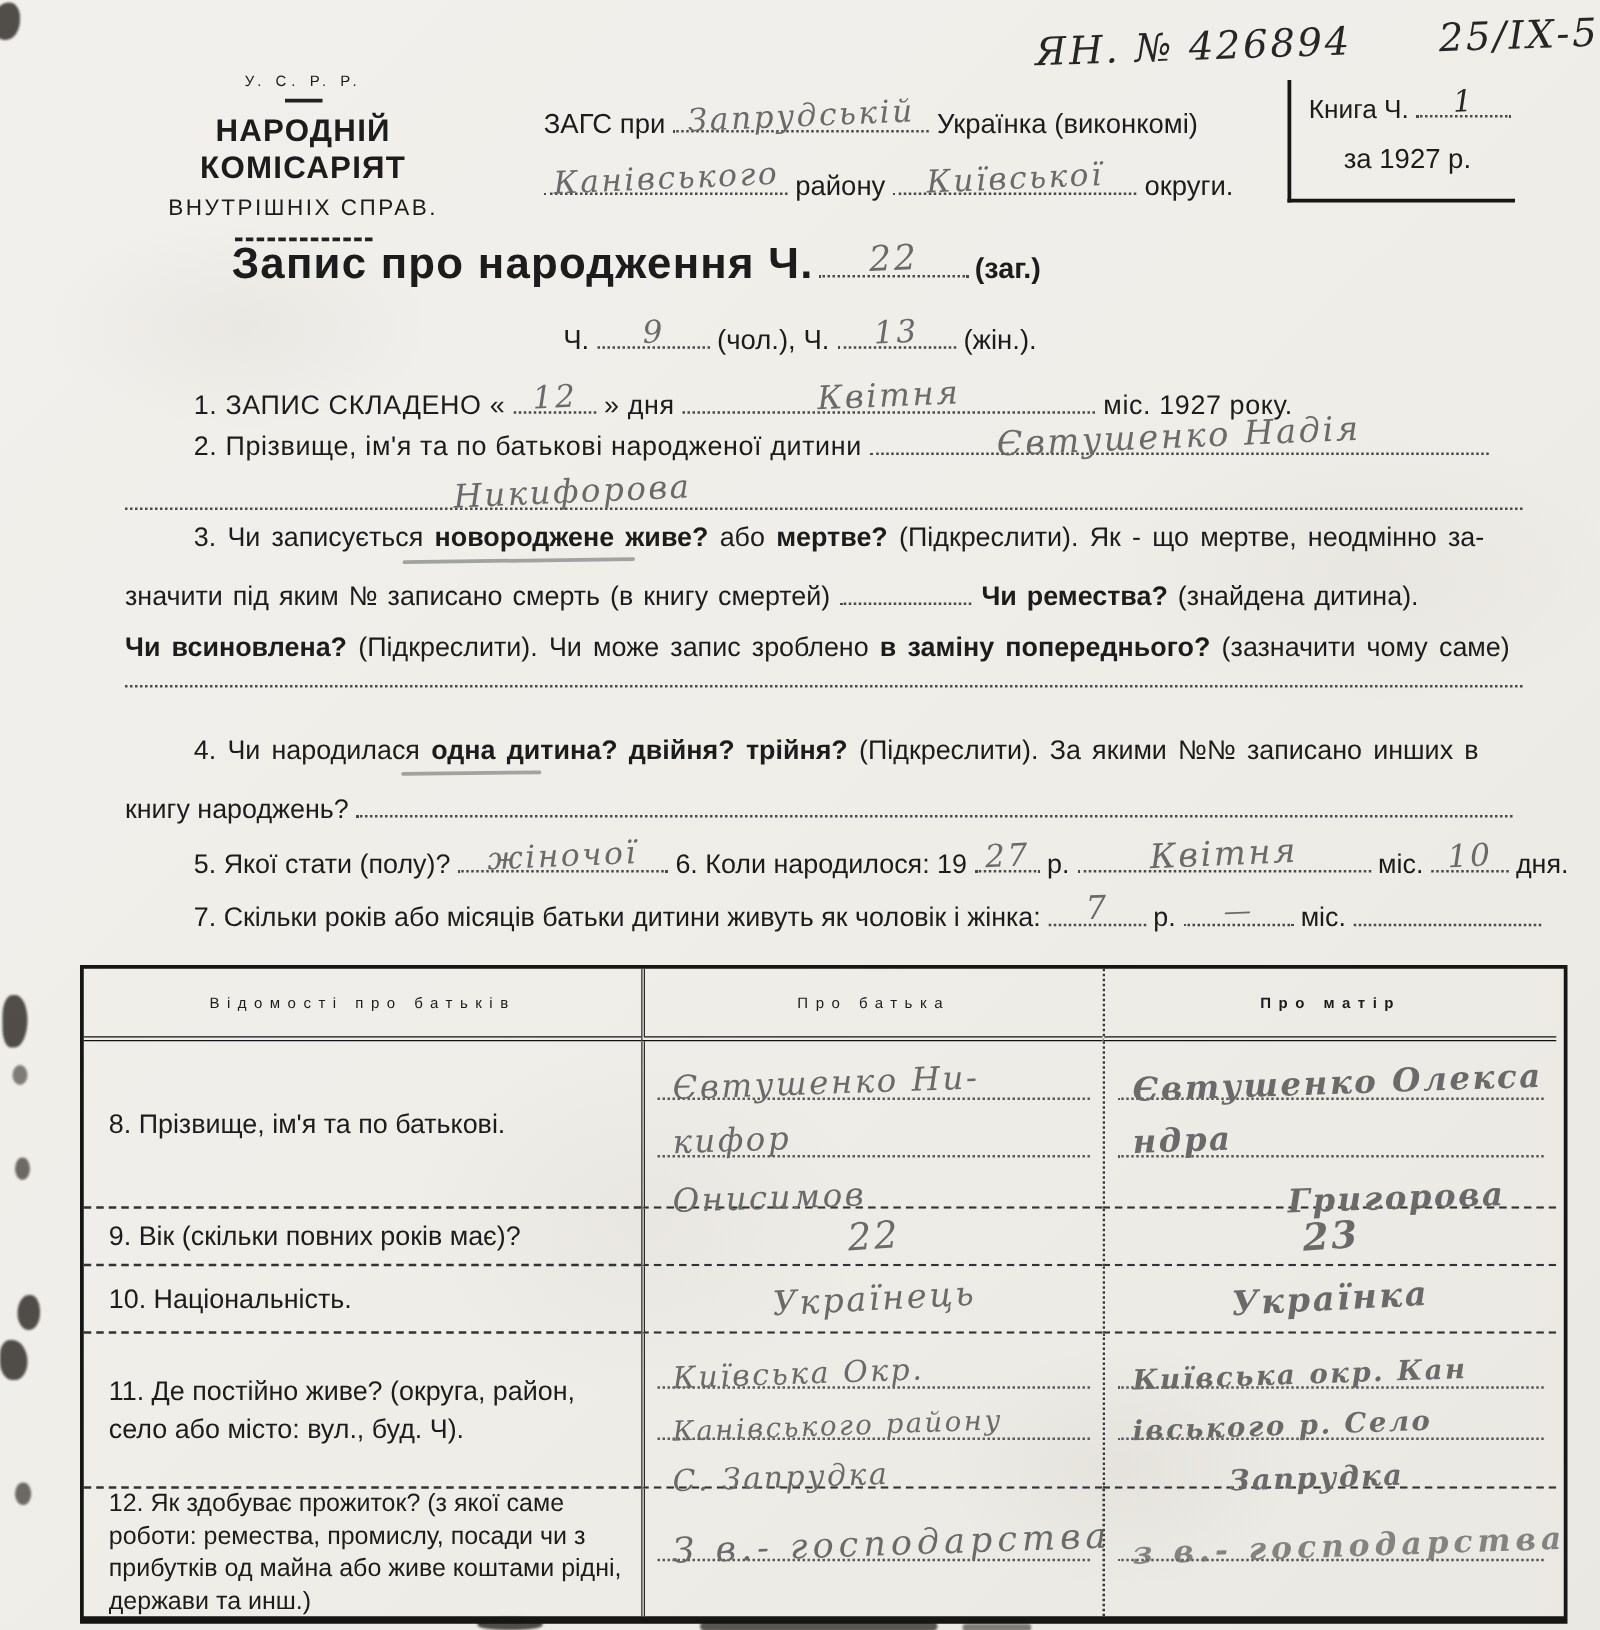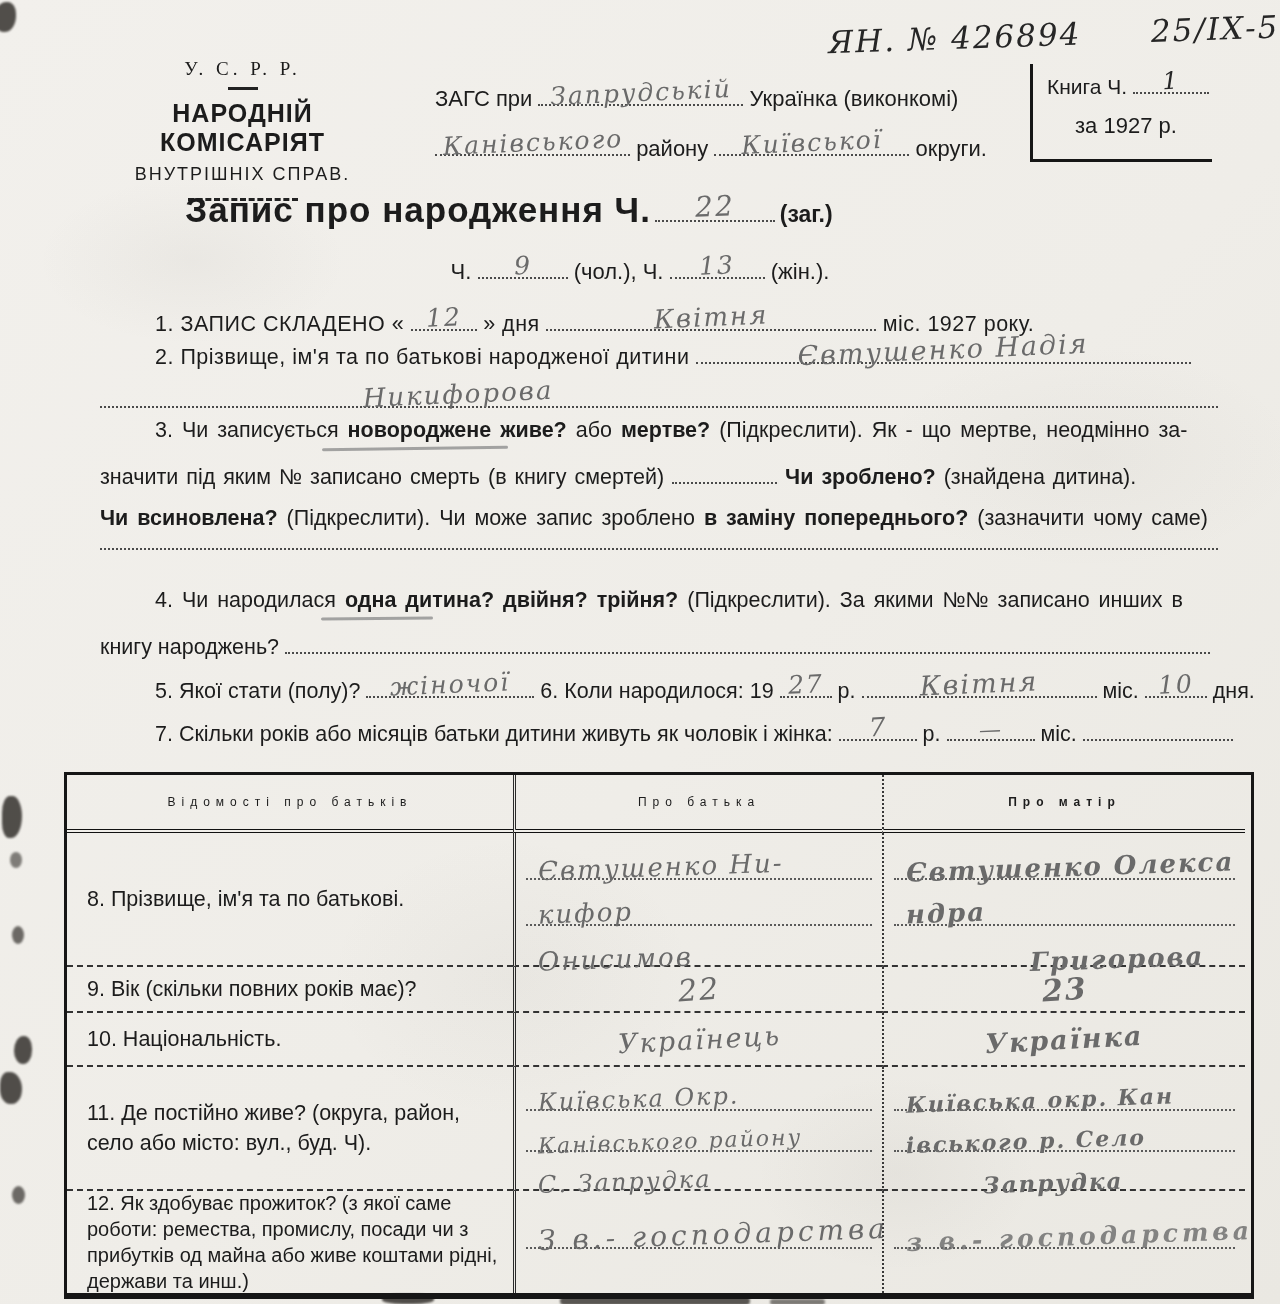--- a/index.html
+++ b/index.html
@@ -19,21 +19,21 @@
   .hw{font-family:"DejaVu Serif",serif;font-style:italic;color:#6a6a6a;letter-spacing:2px;}
   .hw.ink{color:#262626;}
   .b{font-weight:bold;}
   .field{position:relative;display:inline-block;border-bottom:2px dotted #4a4a4a;vertical-align:baseline;}
   .field>.hw{position:absolute;left:50%;bottom:-3px;transform:translateX(-50%) rotate(-2.5deg);white-space:nowrap;}
   .dotline{border-bottom:2px dotted #4a4a4a;height:0;}
   .pencil{position:absolute;height:3px;background:#949494;border-radius:2px;opacity:.85;}
   .stain{position:absolute;background:#35322e;filter:blur(1px);opacity:.85;}
   
   .org{position:absolute;left:110px;top:58px;width:265px;text-align:center;}
-  .org .u{font-size:19px;letter-spacing:4px;font-family:Liberation Serif, serif;}
+  .org .u{font-size:12px;letter-spacing:4px;}
   .org .rule1{width:30px;border-top:3px solid #222;margin:7px auto 9px;}
   .org .n1{font-size:25px;font-weight:bold;letter-spacing:1px;}
   .org .n2{font-size:18px;letter-spacing:2px;margin-top:7px;}
   .org .rule2{width:110px;border-top:3px dashed #222;margin:13px auto 0;}
   .bookbox{position:absolute;left:1030px;top:64px;width:182px;height:98px;
     border-left:3px solid #161616;border-bottom:3px solid #161616;padding:6px 0 0 14px;box-sizing:border-box;}
   .bookbox .l1{font-size:21px;}
   .bookbox .l2{font-size:22px;margin-top:14px;margin-left:28px;}
   
   .t21{font-size:21.5px;}
@@ -162,21 +162,21 @@
   <span>3. Чи записується</span>
   <span class="b">новороджене живе?</span>
   <span>або</span>
   <span class="b">мертве?</span>
   <span>(Підкреслити). Як - що мертве, неодмінно за-</span>
 </div>
 <div class="pencil" style="left:322px;top:447px;width:186px;transform:rotate(-.8deg);"></div>
 <div class="abs t21" style="left:100px;top:462px;word-spacing:2px;">
   <span>значити під яким № записано смерть (в книгу смертей)</span>
   <span class="field" style="width:105px;height:20px;"></span>
-  <span class="b">Чи зроблено?</span>
+  <span class="b">Чи ремества?</span>
   <span>(знайдена дитина).</span>
 </div>
 <div class="abs t21" style="left:100px;top:506px;word-spacing:3px;">
   <span class="b">Чи всиновлена?</span>
   <span>(Підкреслити). Чи може запис зроблено</span>
   <span class="b">в заміну попереднього?</span>
   <span>(зазначити чому саме)</span>
 </div>
 <div class="dotline abs" style="left:100px;top:548px;width:1118px;"></div>
 

